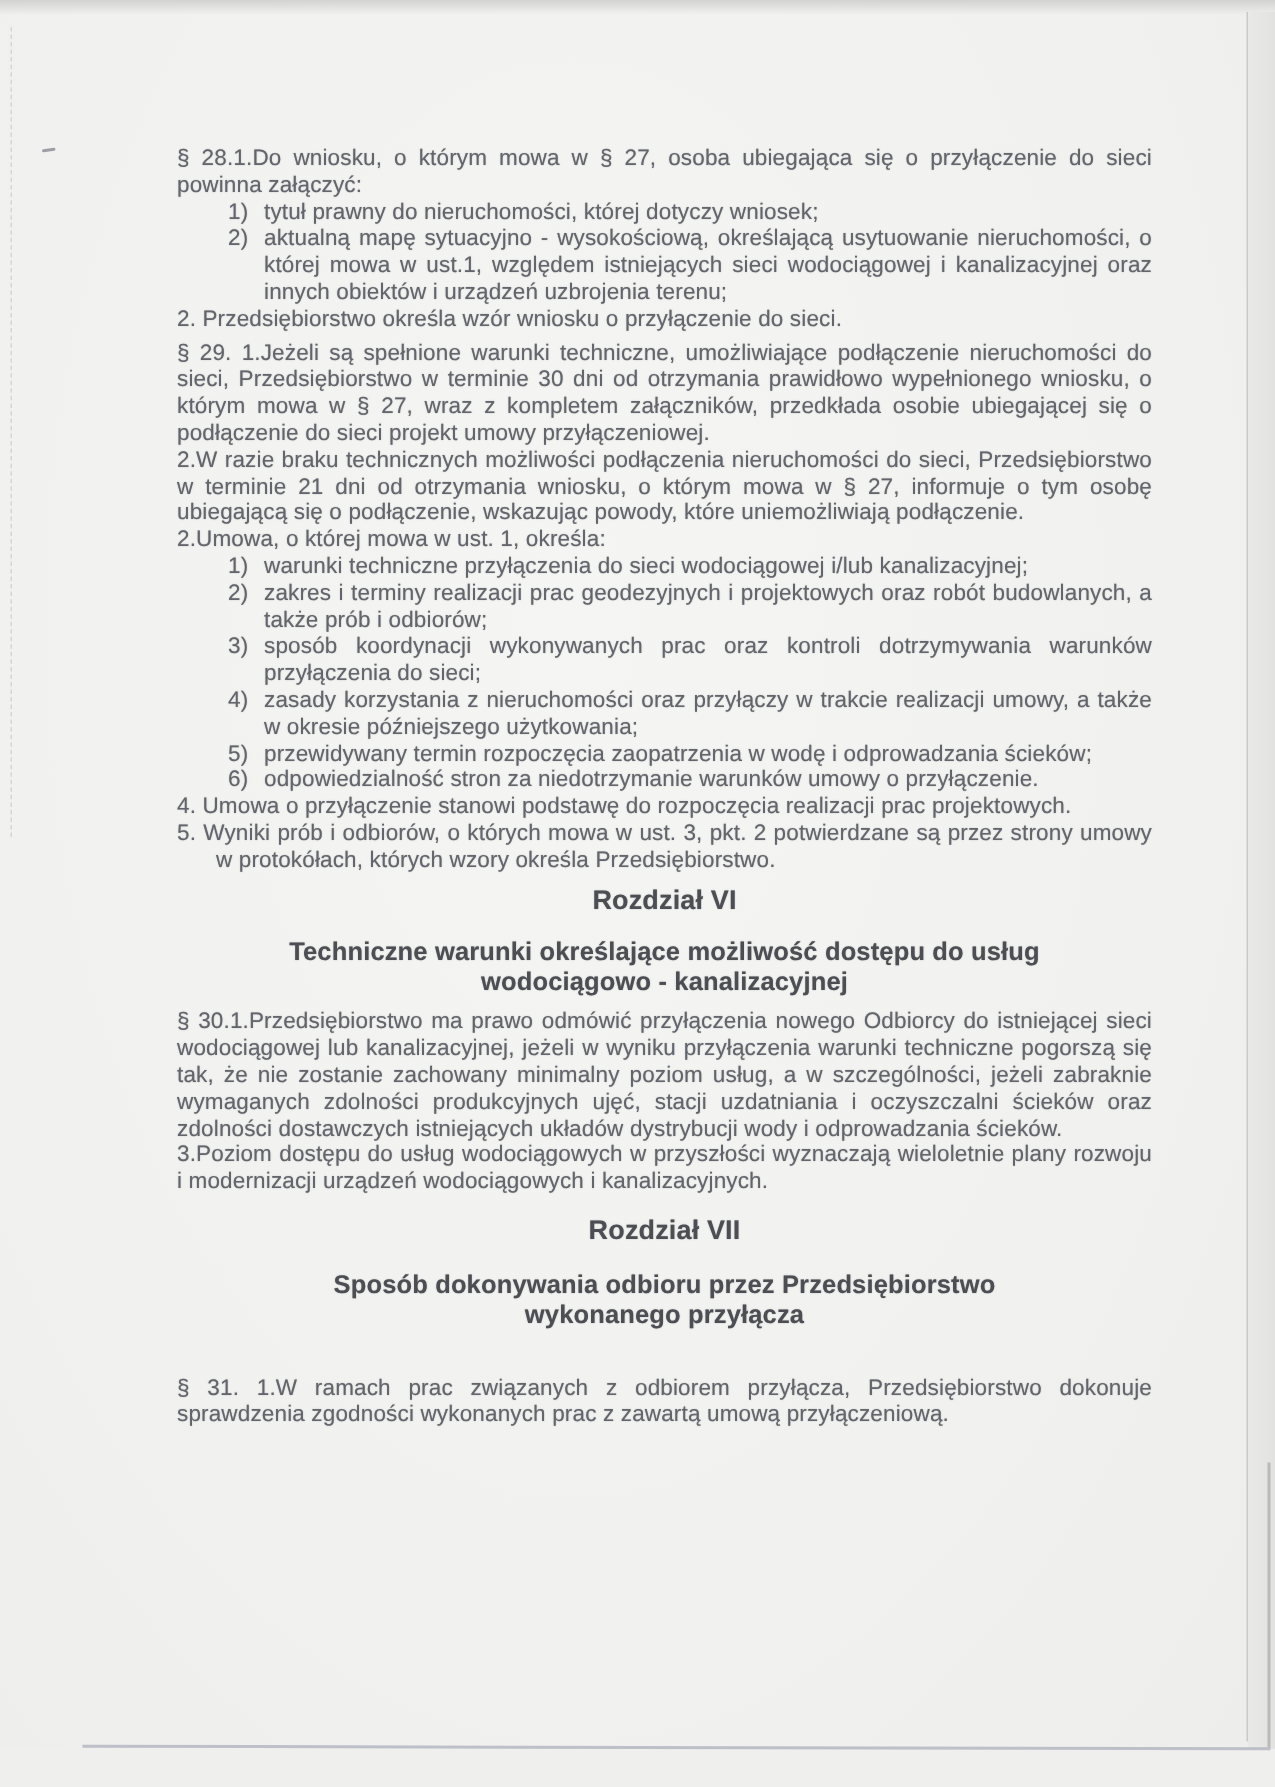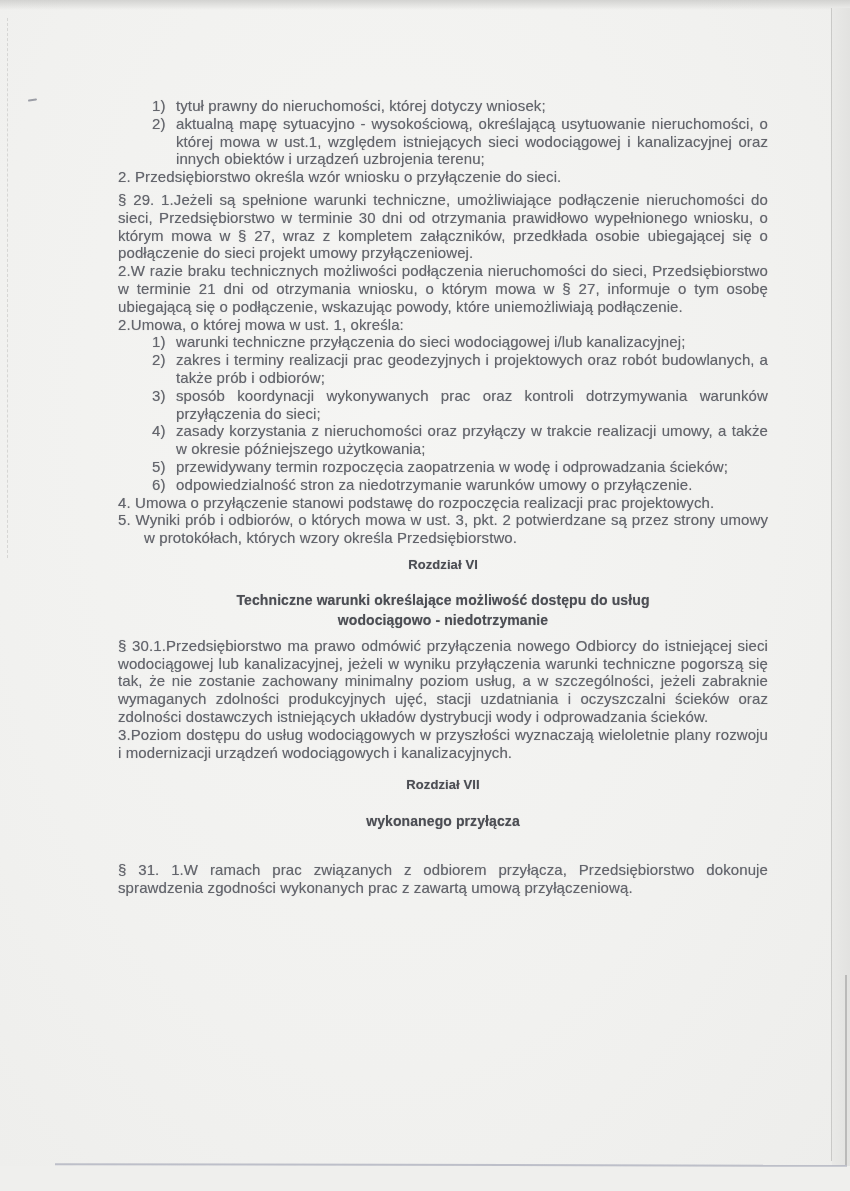--- a/index.html
+++ b/index.html
@@ -55,25 +55,25 @@
     line-height: 17.8px;
     letter-spacing: 0.1px;
     text-shadow: 0 0 0.8px rgba(99,101,108,0.55);
   }
   .para { margin: 0; text-align: justify; }
   .list-item { display: flex; margin-left: 34px; }
   .list-item .marker { flex: 0 0 24px; }
   .list-item .list-text { flex: 1; text-align: justify; }
   .hang { padding-left: 26px; text-indent: -26px; text-align: justify; margin: 0; }
   .chapter-heading {
-    margin: 0; text-align: center; font-weight: bold; font-size: 13px;
+    margin: 0; text-align: center; font-weight: bold; font-size: 18px;
     color: #4c4e54; text-shadow: 0 0 0.8px rgba(76,78,84,0.5);
   }
   .chapter-title {
-    margin: 0; text-align: center; font-weight: bold; font-size: 14px;
+    margin: 0; text-align: center; font-weight: bold; font-size: 17px;
     line-height: 20px; color: #4c4e54; text-shadow: 0 0 0.8px rgba(76,78,84,0.5);
   }
   .mt-sec { margin-top: 5px; }
   .mt-h6  { margin-top: 9px; }
   .mt-t6  { margin-top: 16px; }
   .mt-s30 { margin-top: 7px; }
   .mt-h7  { margin-top: 15px; }
   .mt-t7  { margin-top: 17px; }
   .mt-s31 { margin-top: 30px; }
 </style>
@@ -85,20 +85,21 @@
   <div class="edge-right-shade"></div>
   <div class="edge-right-fold"></div>
   <div class="edge-right-dark"></div>
   <div class="edge-bottom-shade"></div>
   <div class="edge-bottom-line"></div>
   <div class="left-dotted"></div>
   <div class="dash-artifact"></div>
 
   <div class="content">
 
+    <p class="para">§ 28.1.Do wniosku, o którym mowa w § 27, osoba ubiegająca się o przyłączenie do sieci powinna załączyć:</p>
     <div class="list-item">
       <span class="marker">1)</span>
       <span class="list-text">tytuł prawny do nieruchomości, której dotyczy wniosek;</span>
     </div>
     <div class="list-item">
       <span class="marker">2)</span>
       <span class="list-text">aktualną mapę sytuacyjno - wysokościową, określającą usytuowanie nieruchomości, o której mowa w ust.1, względem istniejących sieci wodociągowej i kanalizacyjnej oraz innych obiektów i urządzeń uzbrojenia terenu;</span>
     </div>
     <p class="para">2. Przedsiębiorstwo określa wzór wniosku o przyłączenie do sieci.</p>
 
@@ -128,27 +129,28 @@
     <div class="list-item">
       <span class="marker">6)</span>
       <span class="list-text">odpowiedzialność stron za niedotrzymanie warunków umowy o przyłączenie.</span>
     </div>
     <p class="para">4. Umowa o przyłączenie stanowi podstawę do rozpoczęcia realizacji prac projektowych.</p>
     <p class="hang">5. Wyniki prób i odbiorów, o których mowa w ust. 3, pkt. 2 potwierdzane są przez strony umowy w protokółach, których wzory określa Przedsiębiorstwo.</p>
 
     <p class="chapter-heading mt-h6">Rozdział VI</p>
     <div class="chapter-title mt-t6">
       <div>Techniczne warunki określające możliwość dostępu do usług</div>
-      <div>wodociągowo - niedotrzymanie</div>
+      <div>wodociągowo - kanalizacyjnej</div>
     </div>
 
     <p class="para mt-s30">§ 30.1.Przedsiębiorstwo ma prawo odmówić przyłączenia nowego Odbiorcy do istniejącej sieci wodociągowej lub kanalizacyjnej, jeżeli w wyniku przyłączenia warunki techniczne pogorszą się tak, że nie zostanie zachowany minimalny poziom usług, a w szczególności, jeżeli zabraknie wymaganych zdolności produkcyjnych ujęć, stacji uzdatniania i oczyszczalni ścieków oraz zdolności dostawczych istniejących układów dystrybucji wody i odprowadzania ścieków.</p>
     <p class="para">3.Poziom dostępu do usług wodociągowych w przyszłości wyznaczają wieloletnie plany rozwoju i modernizacji urządzeń wodociągowych i kanalizacyjnych.</p>
 
     <p class="chapter-heading mt-h7">Rozdział VII</p>
     <div class="chapter-title mt-t7">
+      <div>Sposób dokonywania odbioru przez Przedsiębiorstwo</div>
       <div>wykonanego przyłącza</div>
     </div>
 
     <p class="para mt-s31">§ 31. 1.W ramach prac związanych z odbiorem przyłącza, Przedsiębiorstwo dokonuje sprawdzenia zgodności wykonanych prac z zawartą umową przyłączeniową.</p>
 
   </div>
 </div>
 
 </body></html>

